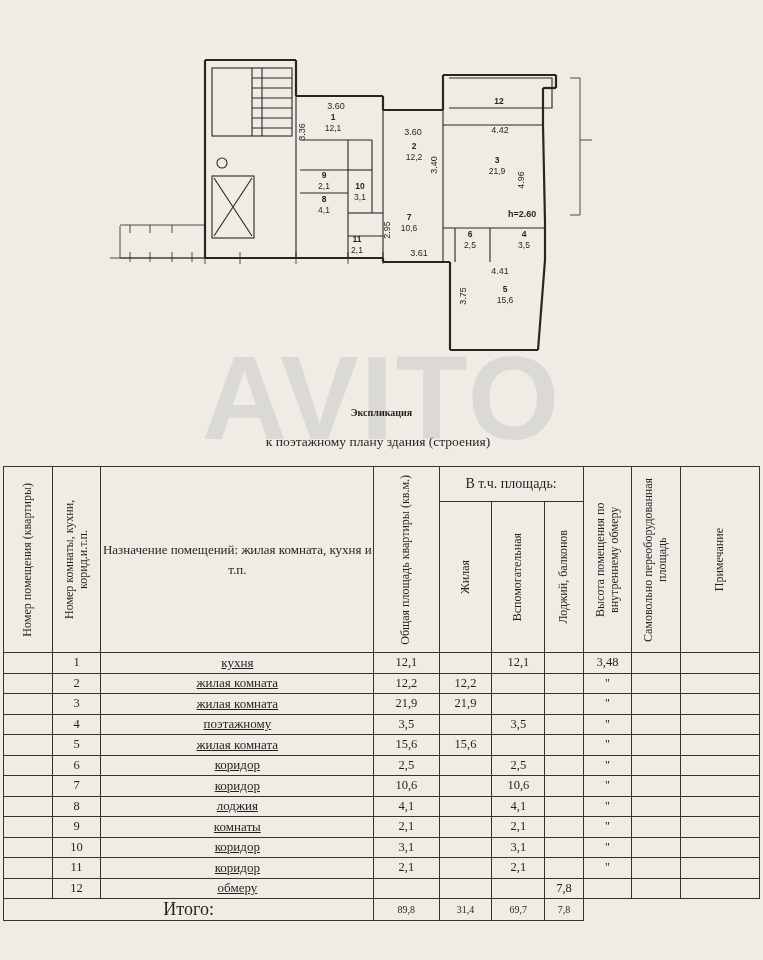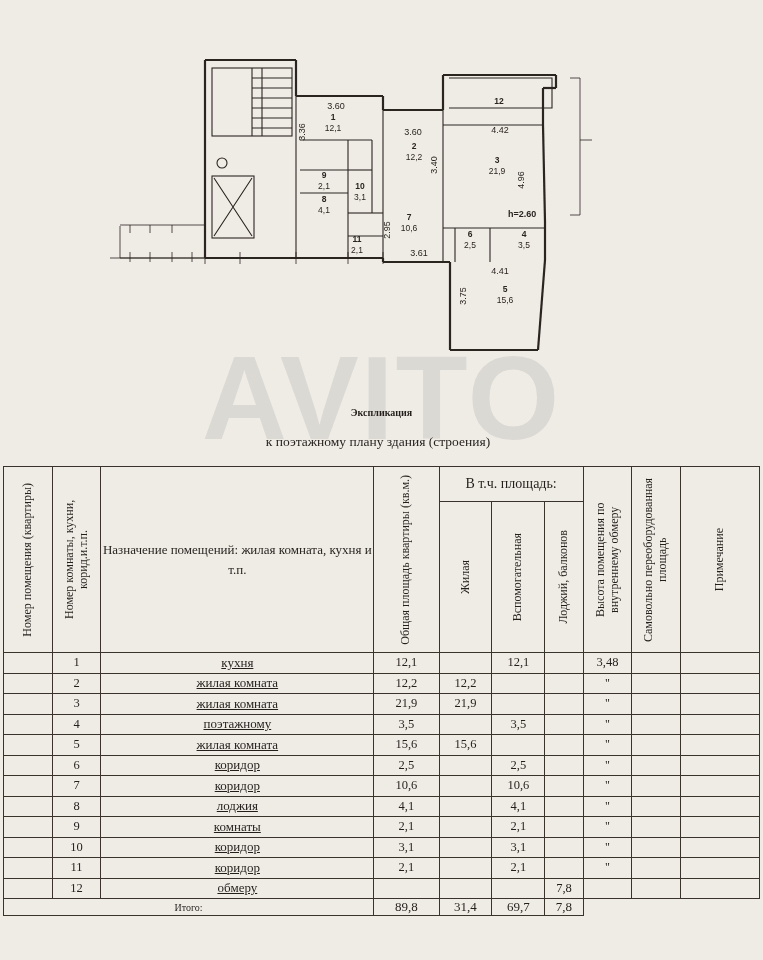--- a/index.html
+++ b/index.html
@@ -99,23 +99,23 @@
     line-height: 1.25;
     padding: 3px 2px;
   }
   td.num { width: 44px; }
   td.name { text-align: left; padding-left: 7px; font-size: 13px; text-decoration: underline; }
   tr.data td { height: 19.5px; }
   td.total-label {
     text-align: right;
     font-weight: bold;
     padding-right: 6px;
-    font-size: 10px;
-  }
-  td.total-val { font-weight: bold; font-size: 13px; }
+    font-size: 18px;
+  }
+  td.total-val { font-weight: bold; font-size: 10px; }
   .dq { font-size: 12px; }
 
   
   #bottom-strip {
     position: absolute;
     left: 0; bottom: 0; width: 763px; height: 14px;
     overflow: hidden;
     z-index: 6;
     font-family: "Liberation Sans", sans-serif;
     font-size: 11px;

